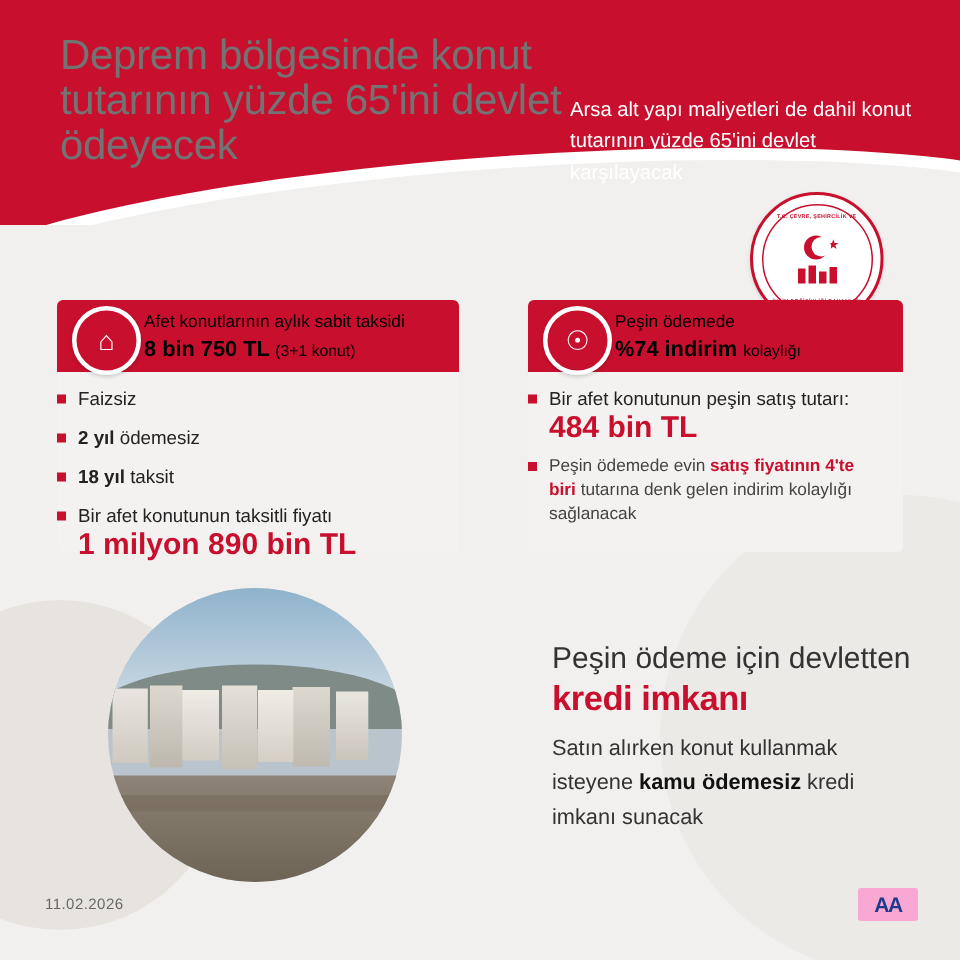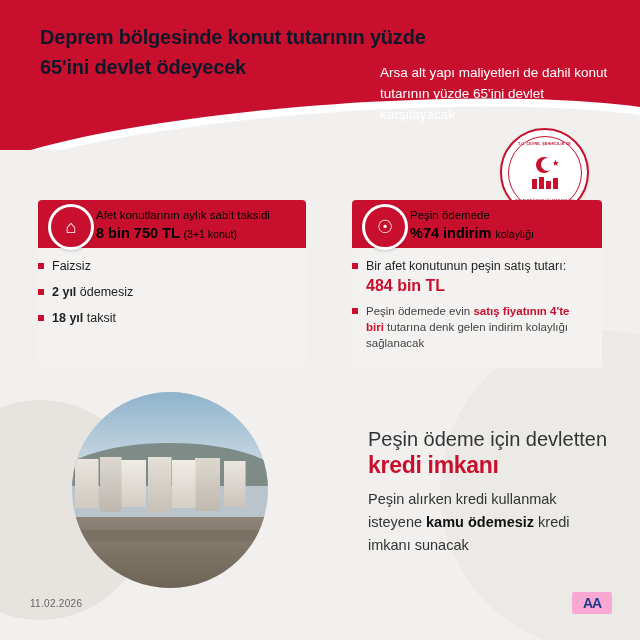--- a/index.html
+++ b/index.html
@@ -42,23 +42,23 @@
     height: 150px;
     background: #f2f0ee;
     border-radius: 50% 50% 0 0 / 60px 60px 0 0;
     transform: rotate(-4deg);
   }
   .title {
     position: absolute;
     left: 40px;
     top: 22px;
     width: 400px;
-    color: #0f172a;
-    font-size: 20px;
-    font-weight: bold;
+    color: #737373;
+    font-size: 28px;
+    font-weight: normal;
     line-height: 30px;
     letter-spacing: -0.2px;
   }
   .subtitle {
     position: absolute;
     left: 380px;
     top: 62px;
     width: 235px;
     color: #ffffff;
     font-size: 13.5px;
@@ -236,21 +236,21 @@
   }
   .bullet-text {
     font-size: 12.5px;
     color: #222222;
     line-height: 17px;
   }
   .bullet-text b { font-weight: bold; }
   .big-red-lg {
     color: #c8102e;
     font-weight: bold;
-    font-size: 16px;
+    font-size: 20px;
     display: block;
     margin-top: 2px;
   }
   .muted-note {
     font-size: 11.5px;
     color: #444444;
     line-height: 16px;
   }
   .muted-note b { color: #c8102e; }
 
@@ -398,20 +398,27 @@
       <span class="bullet-text">Faizsiz</span>
     </div>
     <div class="bullet-row">
       <span class="bullet-sq"></span>
       <span class="bullet-text"><b>2 yıl</b><span> ödemesiz</span></span>
     </div>
     <div class="bullet-row">
       <span class="bullet-sq"></span>
       <span class="bullet-text"><b>18 yıl</b><span> taksit</span></span>
     </div>
+    <div class="bullet-row">
+      <span class="bullet-sq"></span>
+      <span class="bullet-text">
+        <span>Bir afet konutunun taksitli fiyatı</span>
+        <span class="big-red-lg">1 milyon 890 bin TL</span>
+      </span>
+    </div>
   </div>
 </div>
 
 <div class="card card-right">
   <div class="card-bar">
     <div class="circle-icon">☉</div>
     <div class="bar-text">
       <div class="bar-line1">Peşin ödemede</div>
       <div class="bar-line2">
         <span>%74 indirim</span>
@@ -436,16 +443,16 @@
 
 <div class="photo">
   <div class="sky"></div>
   <div class="hills"></div>
   <div class="blocks"></div>
   <div class="ground"></div>
 </div>
 
 <div class="credit-lead">Peşin ödeme için devletten</div>
 <div class="credit-title">kredi imkanı</div>
-<div class="credit-body"><span>Peşin alırken kredi kullanmak isteyene </span><b>kamu ödemesiz</b><span> kredi imkanı sunacak</span></div>
+<div class="credit-body"><span>Satın alırken konut kullanmak isteyene </span><b>kamu ödemesiz</b><span> kredi imkanı sunacak</span></div>
 
 <div class="date">11.02.2026</div>
 <div class="aa-logo">AA</div>
 
 </body></html>

